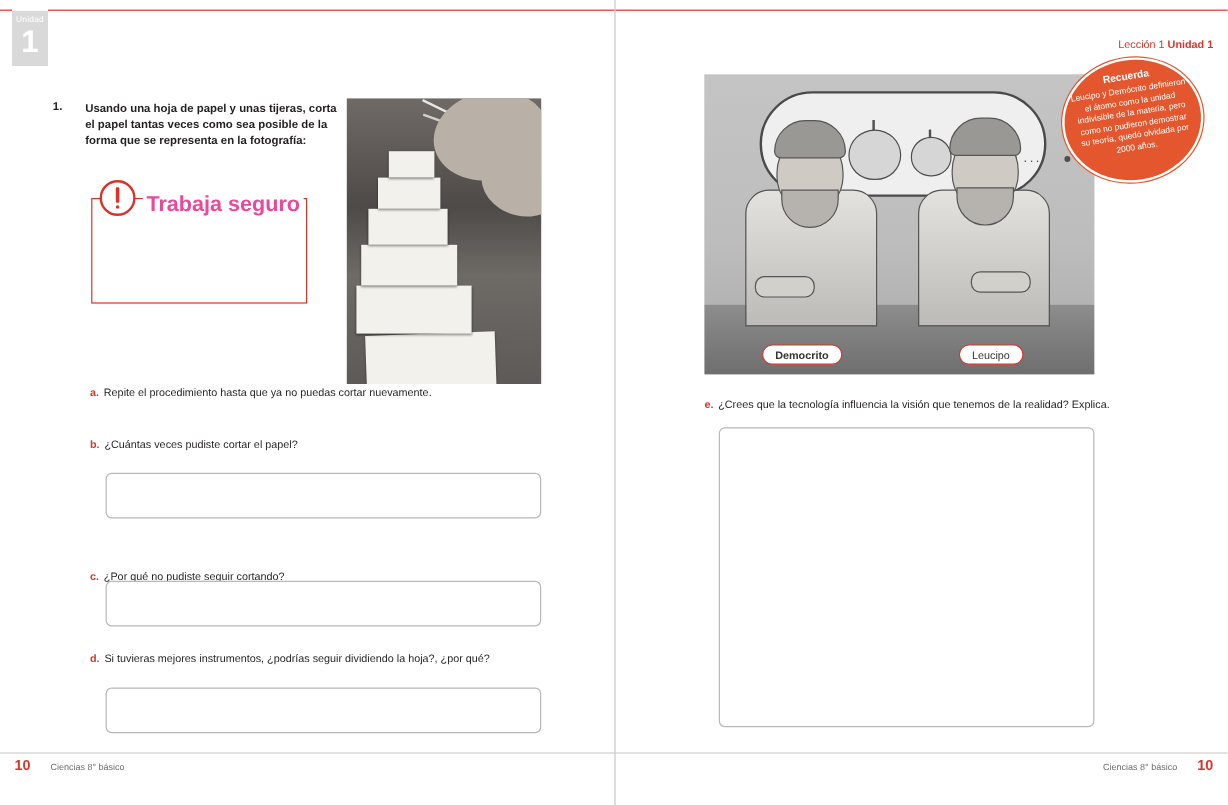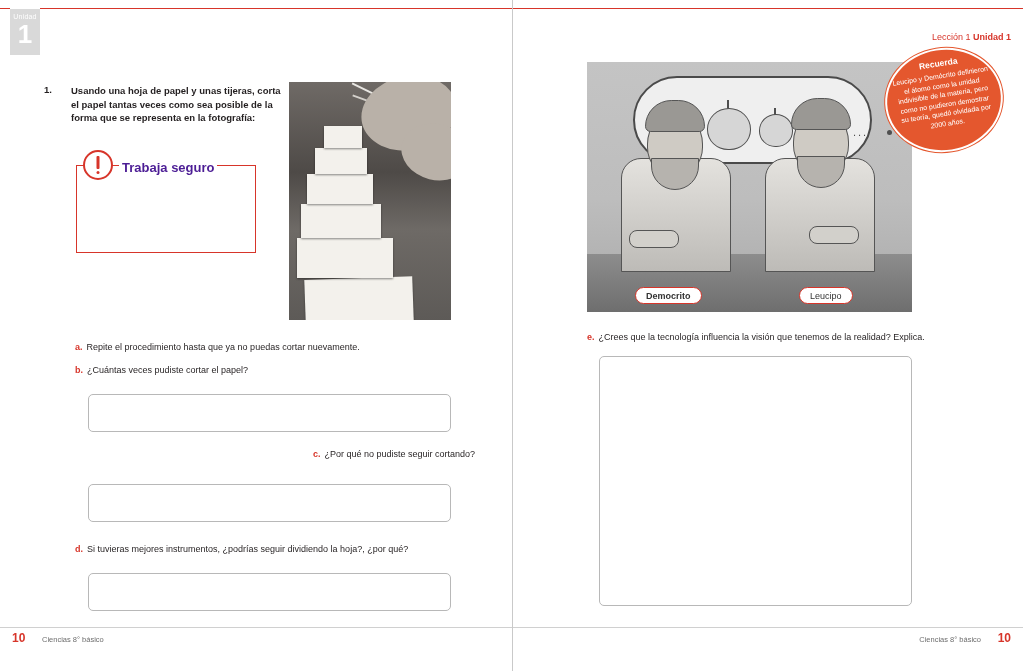--- a/index.html
+++ b/index.html
@@ -204,23 +204,23 @@
     transform: translateX(-50%);
     width: 3px;
     height: 3px;
     background: #d7352a;
     border-radius: 50%;
   }
   .safety .s-title {
     position: absolute;
     left: 42px;
     top: -6px;
-    font-size: 13px;
-    font-weight: bold;
-    color: #4c1d95;
+    font-size: 18px;
+    font-weight: bold;
+    color: #ec4899;
     background: #fff;
     padding: 0 3px;
   }
   .safety .s-body {
     position: absolute;
     left: 10px;
     top: 26px;
     right: 10px;
     font-size: 8.5px;
     line-height: 13px;
@@ -546,30 +546,30 @@
     </div>
 
     <div class="safety">
       <div class="bang">
         <div class="mark"></div>
         <div class="dot"></div>
       </div>
       <div class="s-title">Trabaja seguro</div>
     </div>
 
-    <div class="qitem" style="left:75px; top:341px; width:400px;">
+    <div class="qitem" style="left:75px; top:321px; width:400px;">
       <span class="letter">a.</span><span>Repite el procedimiento hasta que ya no puedas cortar nuevamente.</span>
     </div>
 
     <div class="qitem" style="left:75px; top:364px; width:400px;">
       <span class="letter">b.</span><span>¿Cuántas veces pudiste cortar el papel?</span>
     </div>
     <div class="answer-box" style="left:88px; top:394px; width:363px; height:38px;"></div>
 
-    <div class="qitem" style="left:75px; top:448px; width:400px;text-align:right;">
+    <div class="qitem" style="left:75px; top:474px; width:400px;">
       <span class="letter">c.</span><span>¿Por qué no pudiste seguir cortando?</span>
     </div>
     <div class="answer-box" style="left:88px; top:484px; width:363px; height:38px;"></div>
 
     <div class="qitem" style="left:75px; top:543px; width:420px;">
       <span class="letter">d.</span><span>Si tuvieras mejores instrumentos, ¿podrías seguir dividiendo la hoja?, ¿por qué?</span>
     </div>
     <div class="answer-box" style="left:88px; top:573px; width:363px; height:38px;"></div>
 
     <div class="foot-rule-left"></div>

